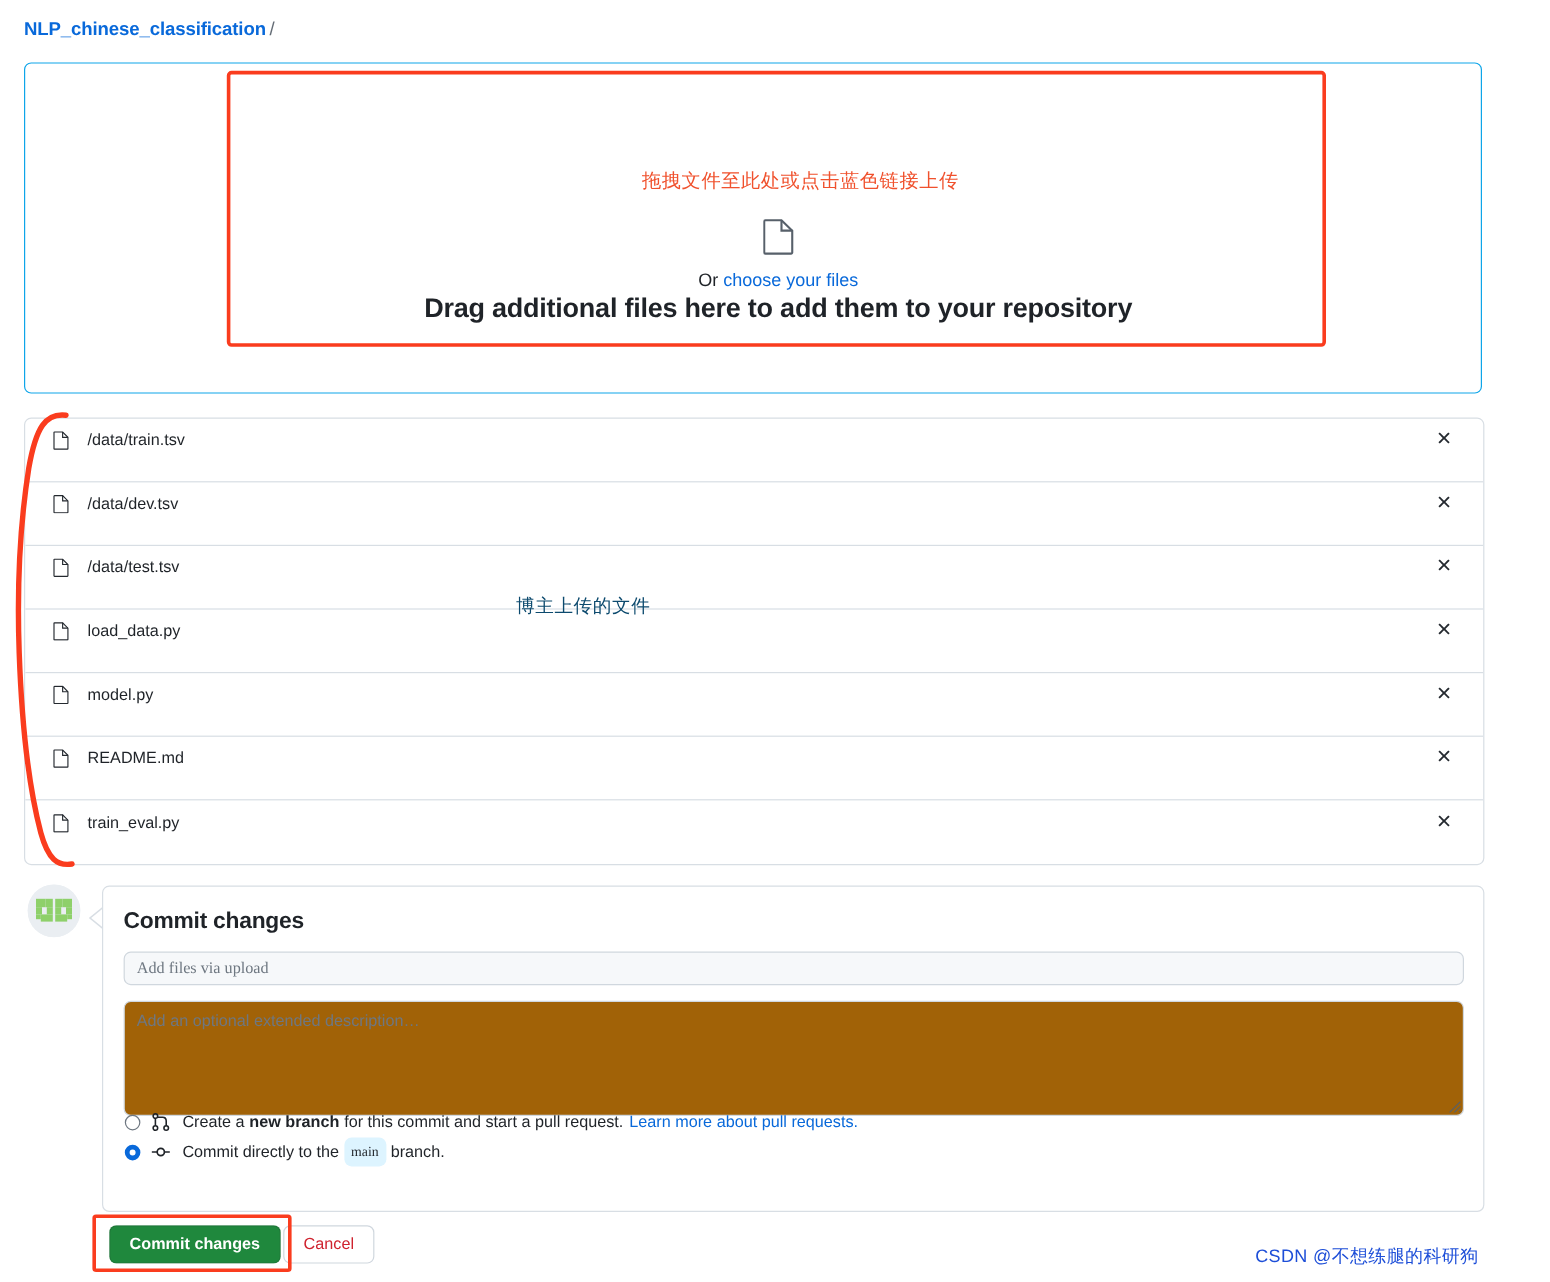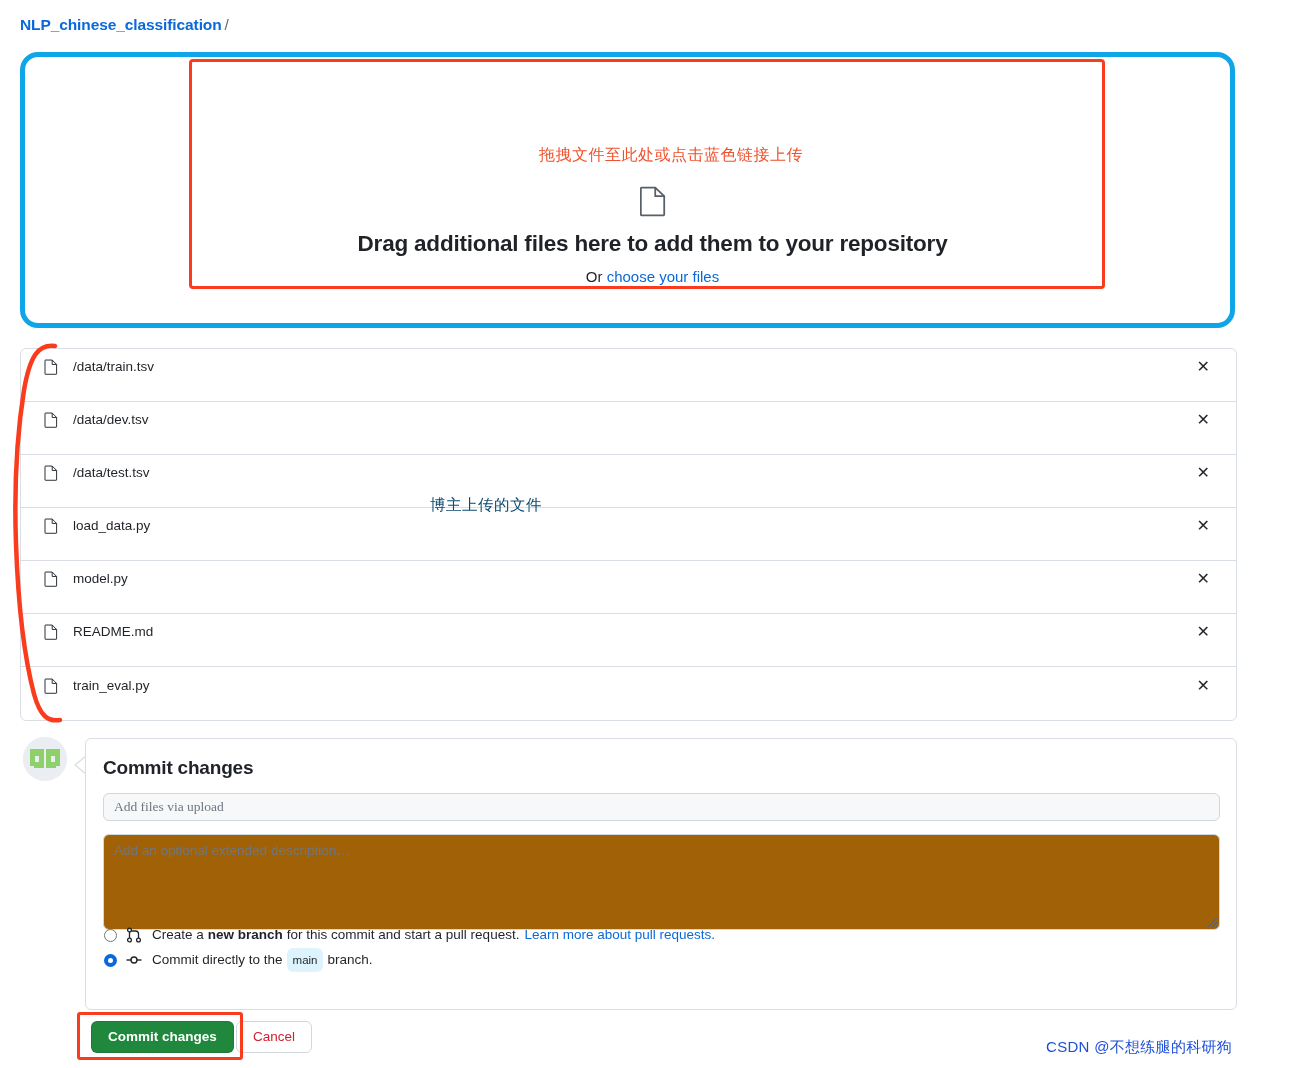--- a/index.html
+++ b/index.html
@@ -36,22 +36,22 @@
     margin-left: 3px;
   }
 
   
   #dropzone-card {
     position: absolute;
     left: 20px;
     top: 52px;
     width: 1215px;
     height: 276px;
-    border: 5px solid #0ea5e9;
-    border-radius: 18px;
+    border: 1px solid #0ea5e9;
+    border-radius: 6px;
     background: #ffffff;
     box-sizing: border-box;
   }
 
   
   #dropzone-annot-box {
     position: absolute;
     left: 189px;
     top: 59px;
     width: 916px;
@@ -292,21 +292,21 @@
     border: 1px solid #6e7781;
     background: #ffffff;
   }
   .branch-glyph {
     flex: 0 0 auto;
     margin-right: 10px;
     width: 16px;
     height: 16px;
   }
   code.branch-badge {
-    font-family: Liberation Sans, sans-serif;
+    font-family: Liberation Serif, serif;
     background: #ddf4ff;
     color: #1f2328;
     font-size: 11.5px;
     padding: 2px 6px;
     border-radius: 6px;
     margin: 0 4px;
   }
   .bold-inline { font-weight: 700; }
   .pr-link { color: #0969da; text-decoration: none; }
 
@@ -373,25 +373,25 @@
   <a class="repo-link" href="#">NLP_chinese_classification</a><span class="sep">/</span>
 </div>
 
 <div id="dropzone-card">
   <div id="dropzone-annot-text">拖拽文件至此处或点击蓝色链接上传</div>
   <div id="dropzone-inner">
     <svg id="dropzone-file-icon" viewBox="0 0 16 20" fill="none">
       <path d="M1 1.6h8.4L15 7v11.4a0.6 0.6 0 0 1-0.6 0.6H1a0.6 0.6 0 0 1-0.6-0.6V2.2A0.6 0.6 0 0 1 1 1.6z" stroke="#57606a" stroke-width="1.1" fill="#fff"></path>
       <path d="M9.4 1.6V7H15" stroke="#57606a" stroke-width="1.1" fill="none"></path>
     </svg>
-    <div id="dropzone-headline">Drag additional files here to add them to your repository</div>
     <div id="dropzone-sub">
       <span>Or</span>
       <a class="choose-link" href="#">choose your files</a>
     </div>
+    <div id="dropzone-headline">Drag additional files here to add them to your repository</div>
   </div>
 </div>
 <div id="dropzone-annot-box"></div>
 
 <div id="file-list-card">
     <div class="file-row">
       <svg class="file-icon" viewBox="0 0 16 20" fill="none">
         <path d="M1 1.3h8.5L15 6.8V18.6a0.5 0.5 0 0 1-0.5 0.5H1a0.5 0.5 0 0 1-0.5-0.5V1.8A0.5 0.5 0 0 1 1 1.3z" stroke="#24292f" stroke-width="1.2" fill="#fff"></path>
         <path d="M9.5 1.3V6.8H15" stroke="#24292f" stroke-width="1.2" fill="none"></path>
       </svg>

